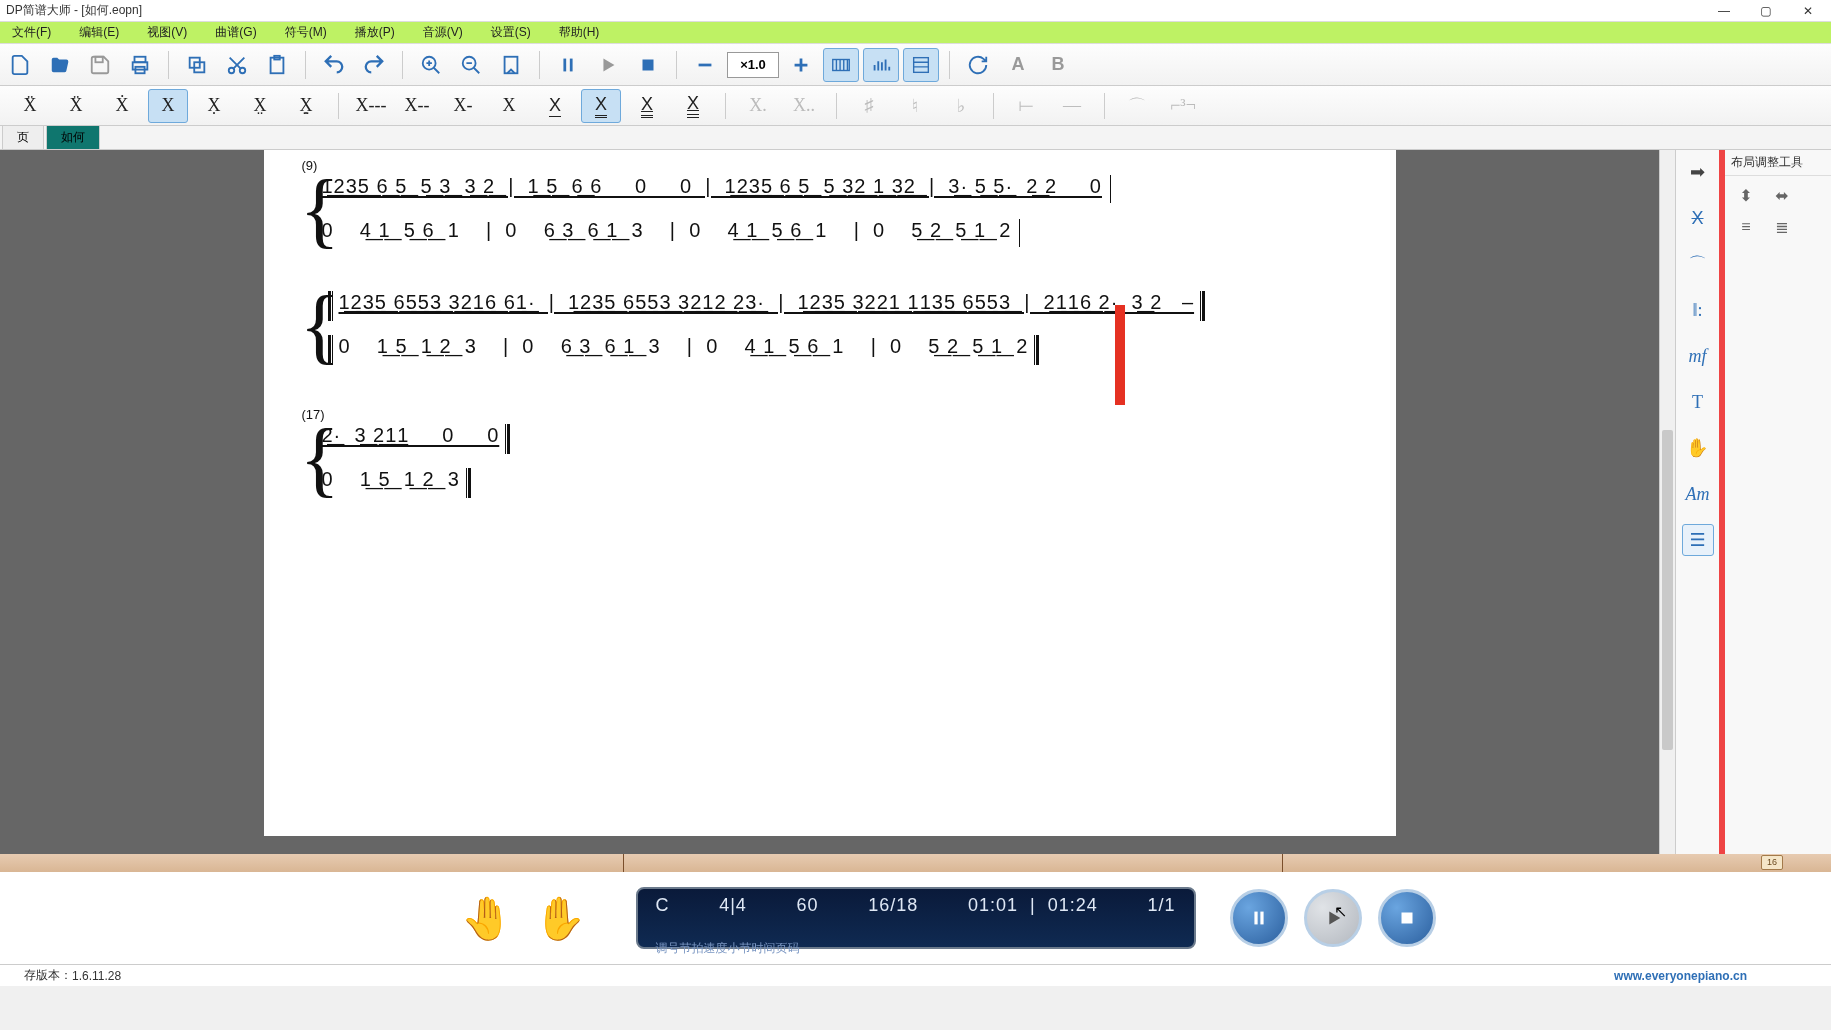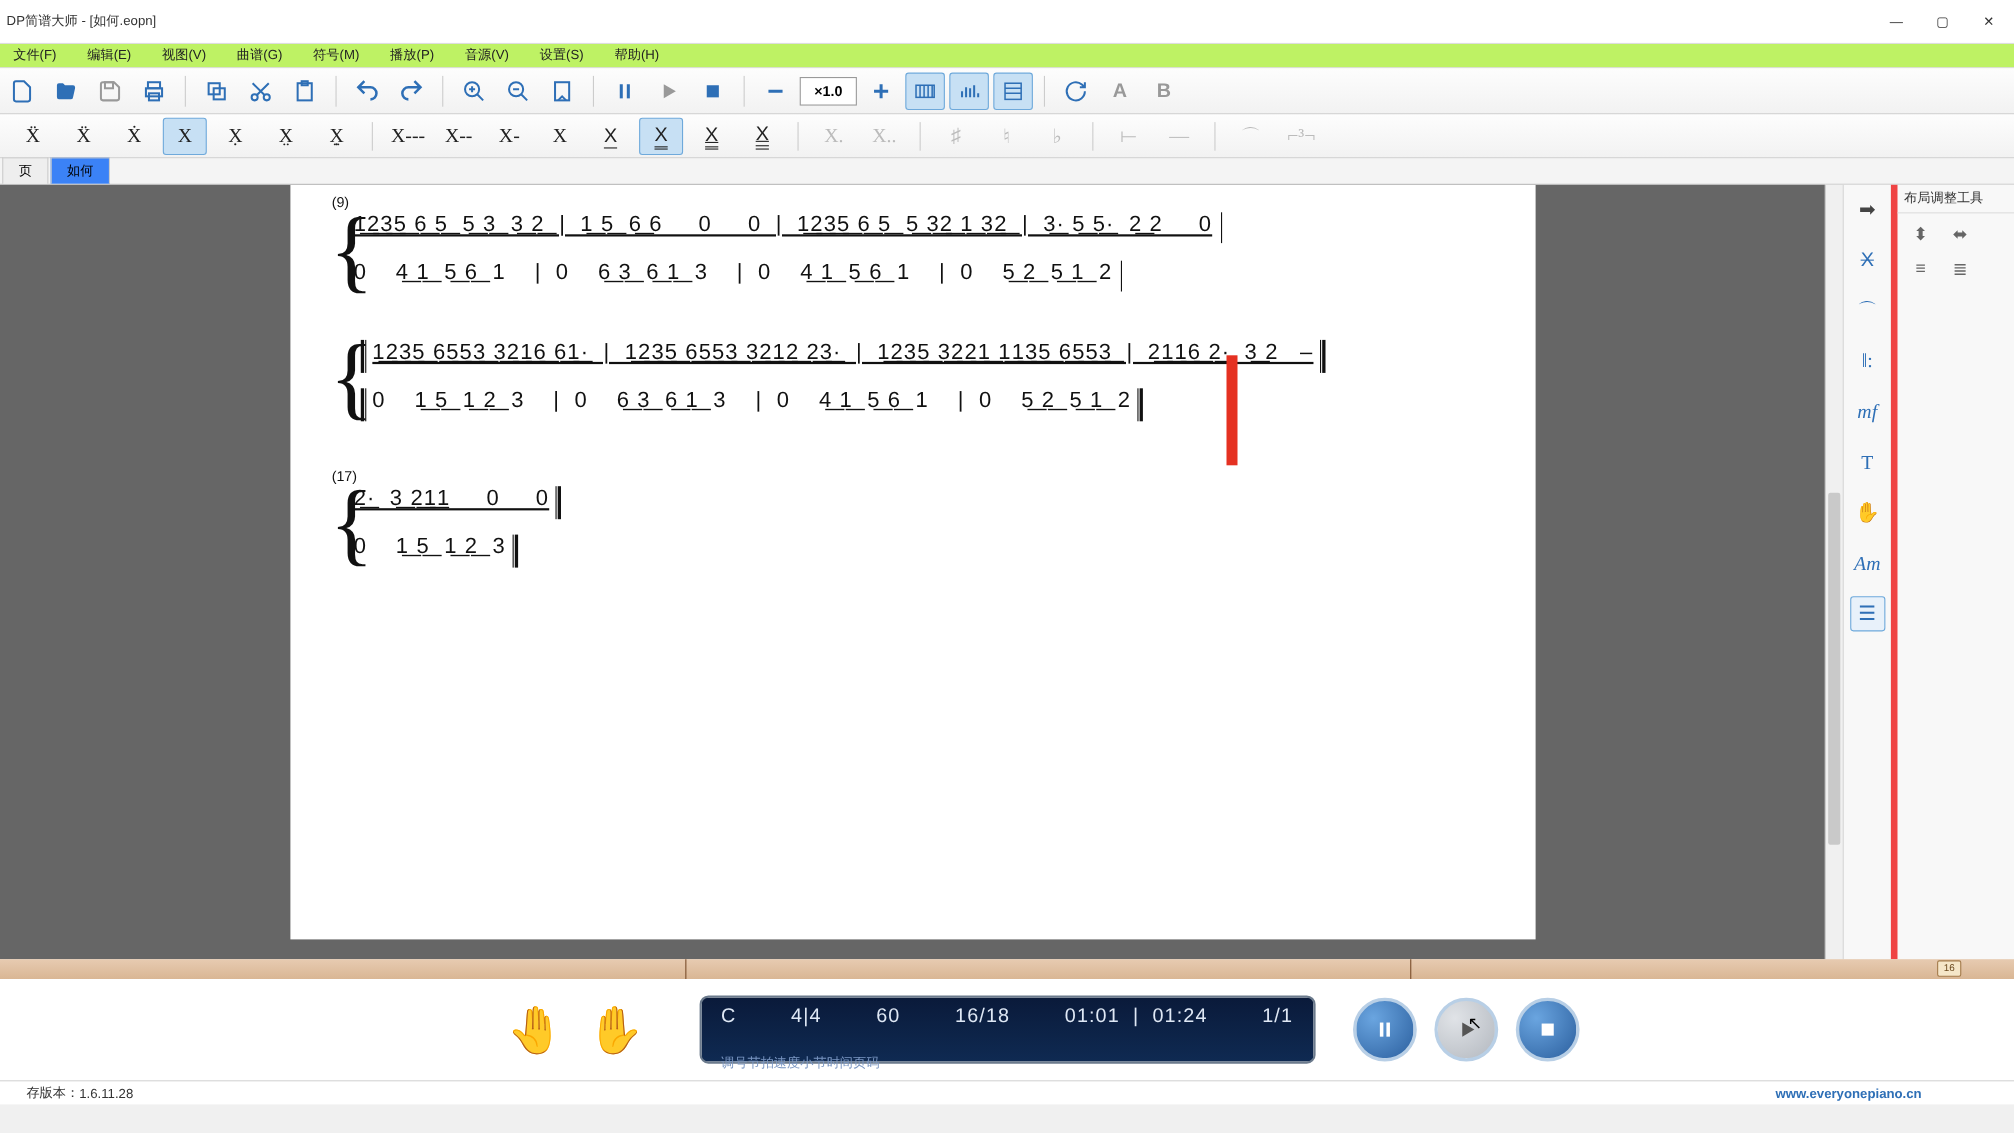--- a/index.html
+++ b/index.html
@@ -1,19 +1,19 @@
 <!DOCTYPE html>
 <html><head>
 <meta charset="utf-8">
 <style>
 * { margin: 0; padding: 0; box-sizing: border-box; font-family: "Microsoft YaHei", Arial, sans-serif; }
 body { background: #f0f0f0; width: 1831px; height: 1030px; overflow: hidden; position: relative; }
 
 
-.titlebar { height: 40px; background: #fff; border-bottom: 1px solid #ddd; display: flex; align-items: center; padding: 0 6px; font-size: 12px; color: #333; }
+.titlebar { height: 22px; background: #fff; border-bottom: 1px solid #ddd; display: flex; align-items: center; padding: 0 6px; font-size: 12px; color: #333; }
 .titlebar .win-controls { margin-left: auto; display: flex; gap: 28px; padding-right: 10px; }
 .titlebar .win-controls span { width: 14px; text-align: center; cursor: default; }
 
 
 .menubar { height: 22px; background: #bef264; border-bottom: 1px solid #ddd; display: flex; align-items: center; font-size: 12px; gap: 16px; padding-left: 6px; }
 .menubar span { padding: 2px 6px; cursor: default; color: #222; }
 
 
 .toolbar { height: 42px; background: linear-gradient(#fdfdfd,#f2f2f2); border-bottom: 1px solid #ccc; display: flex; align-items: center; padding-left: 2px; gap: 4px; }
 .toolbar .sep { width: 1px; height: 28px; background: #ccc; margin: 0 6px; }
@@ -24,21 +24,21 @@
 .zoombox { width: 52px; height: 26px; border: 1px solid #999; background: #fff; display: flex; align-items: center; justify-content: center; font-size: 13px; font-weight: bold; }
 
 
 .toolbar2 { height: 40px; background: linear-gradient(#fdfdfd,#f2f2f2); border-bottom: 1px solid #ccc; display: flex; align-items: center; padding-left: 10px; gap: 6px; }
 .tbtn2 { width: 40px; height: 34px; display: flex; align-items: center; justify-content: center; cursor: default; font-family: serif; font-size: 18px; color: #222; border-radius: 3px; position: relative; }
 .tbtn2.active { background: #c7e0f4; border: 1px solid #6ea9db; }
 .tbtn2.dim { color: #bbb; }
 
 
 .tabstrip { height: 24px; background: #f4f4f4; border-bottom: 1px solid #ccc; display: flex; align-items: flex-end; padding-left: 2px; font-size: 12px; }
-.tab { padding: 3px 14px; border: 1px solid #ccc; border-bottom: none; background: #3b82f6; margin-right: 2px; }
+.tab { padding: 3px 14px; border: 1px solid #ccc; border-bottom: none; background: #0f766e; margin-right: 2px; }
 .tab.inactive { background: #eee; }
 
 
 .centerarea { position: relative; height: 704px; display: flex; }
 .canvas-wrap { flex: 1; background: #666; display: flex; justify-content: center; overflow: hidden; position: relative; }
 .page { background: #fff; width: 1132px; height: 686px; margin-top: 0; position: relative; padding: 8px 24px; }
 .cursorbar { position: absolute; width: 10px; height: 100px; background: #e53122; }
 
 .vscroll { width: 16px; background: #f0f0f0; border-left: 1px solid #ccc; position: relative; }
 .vscroll .thumb { position: absolute; left: 2px; right: 2px; top: 280px; height: 320px; background: #c9c9c9; border-radius: 2px; }

